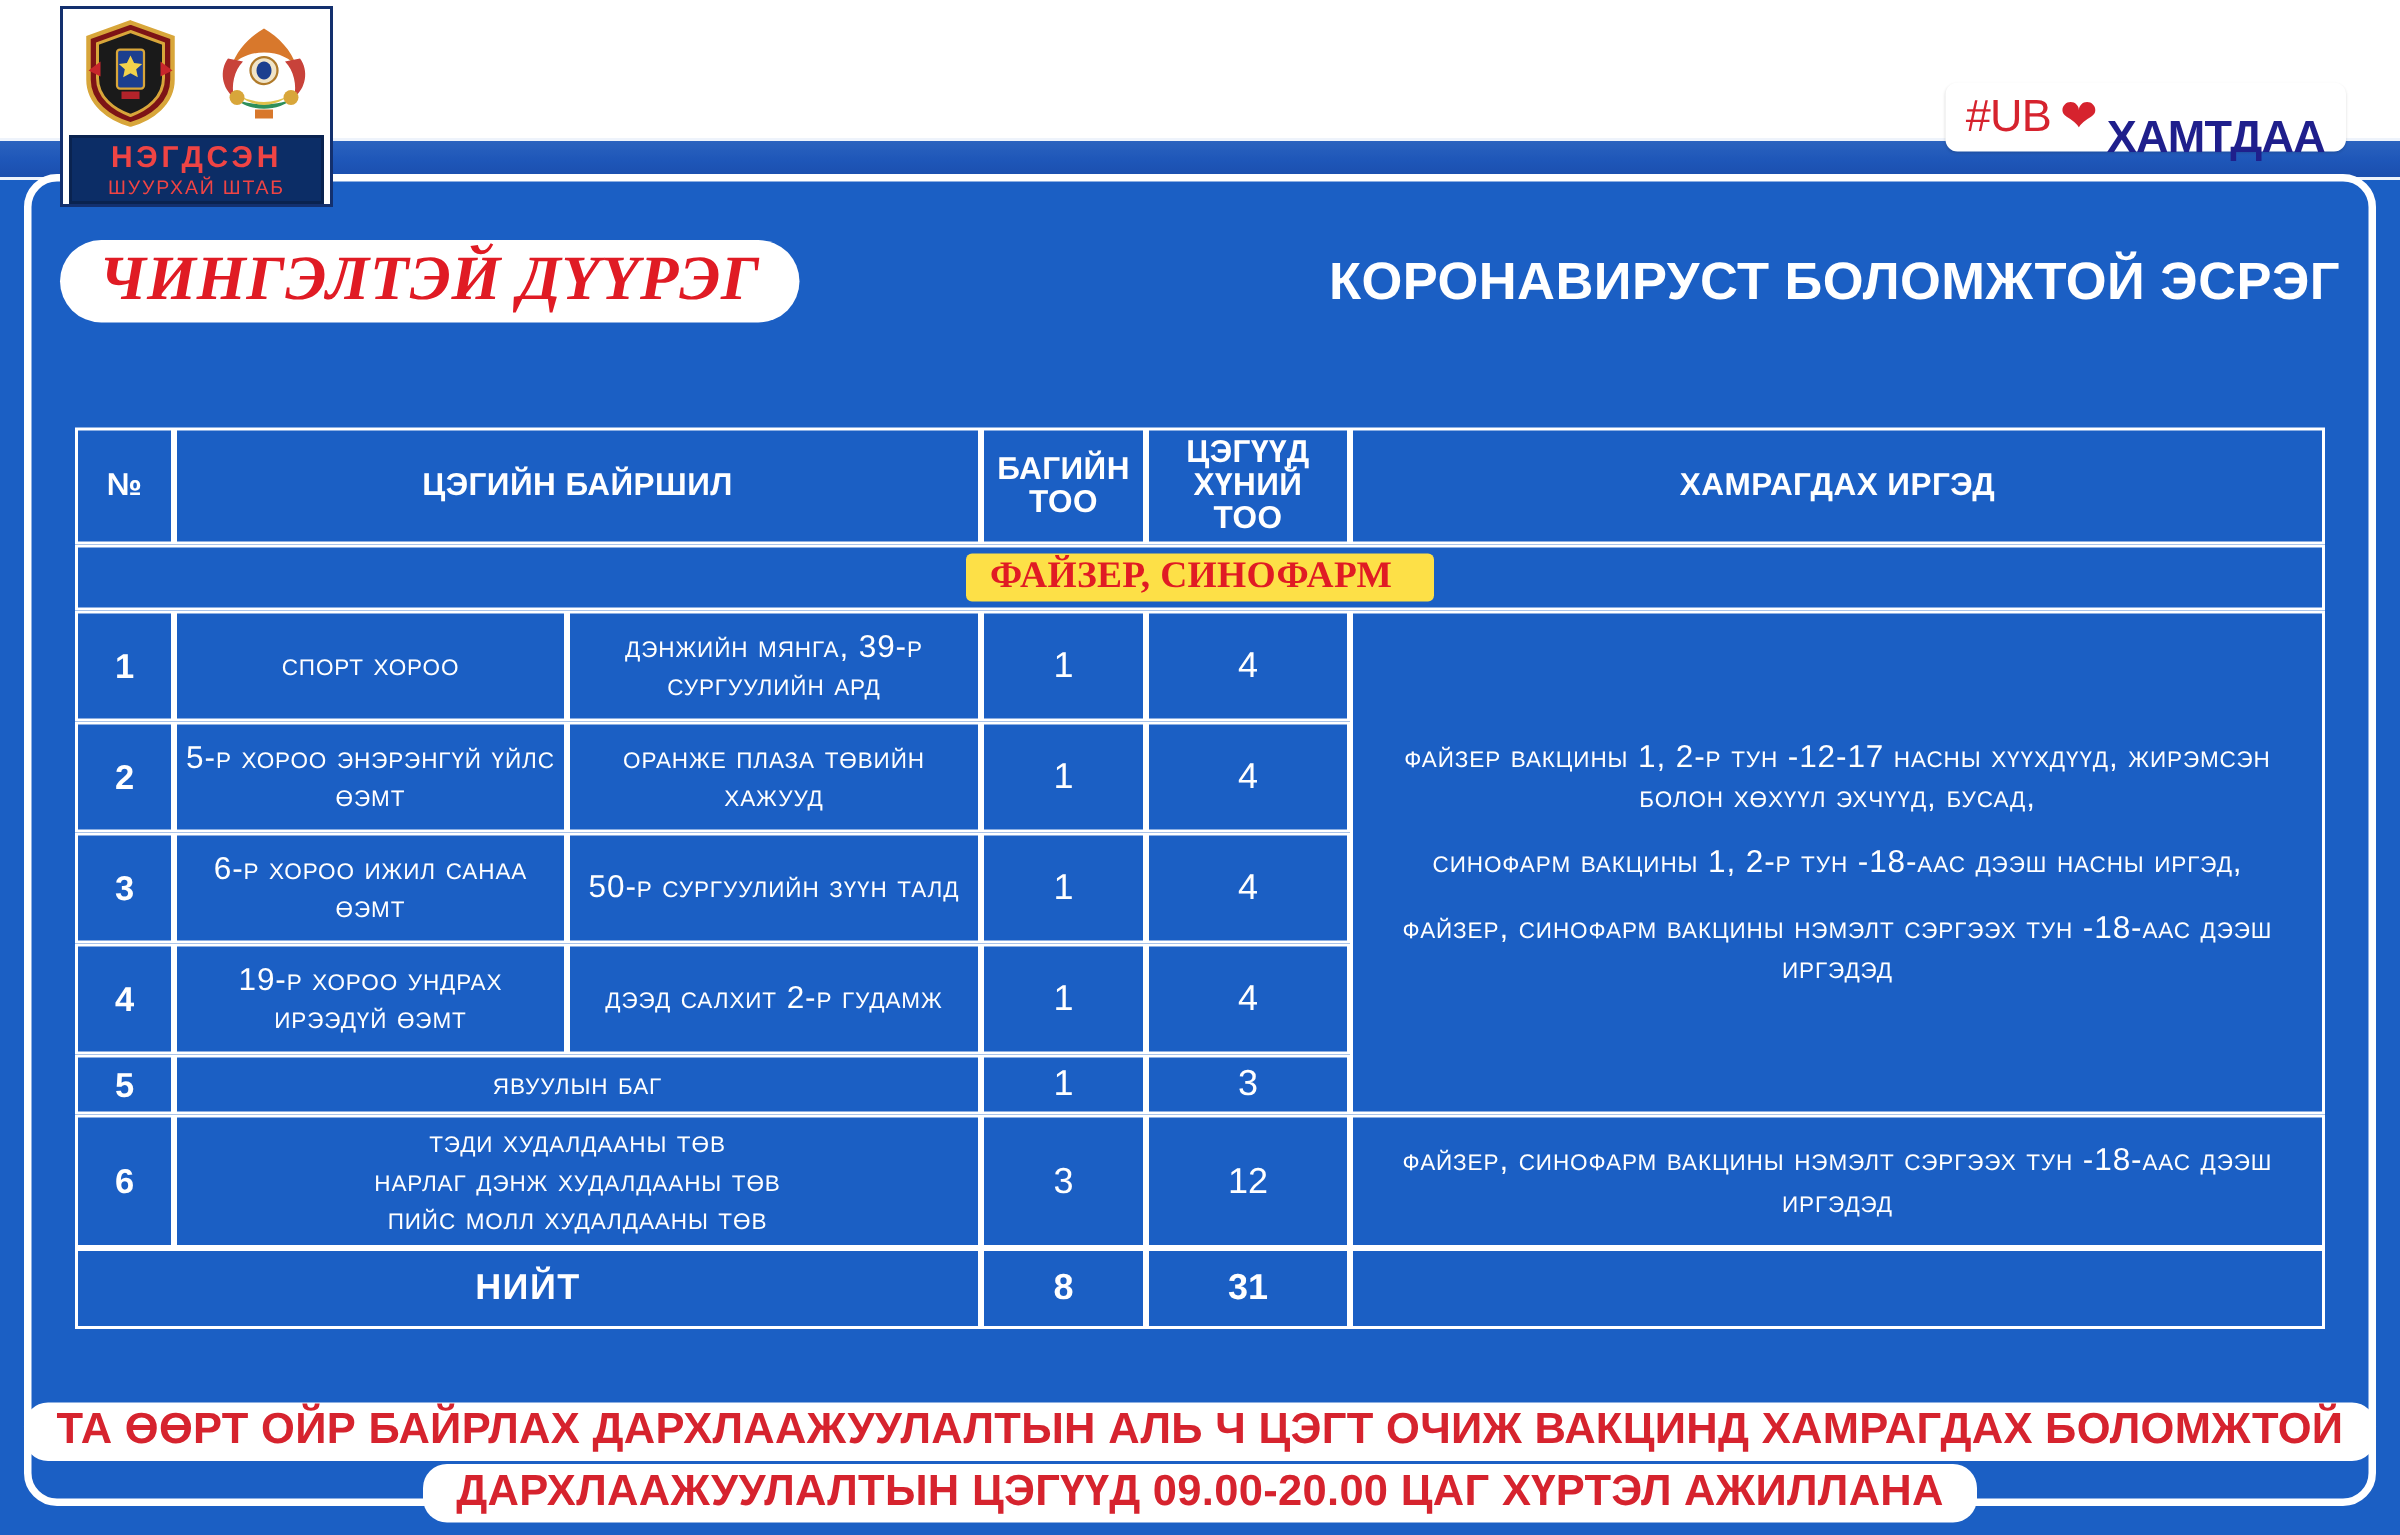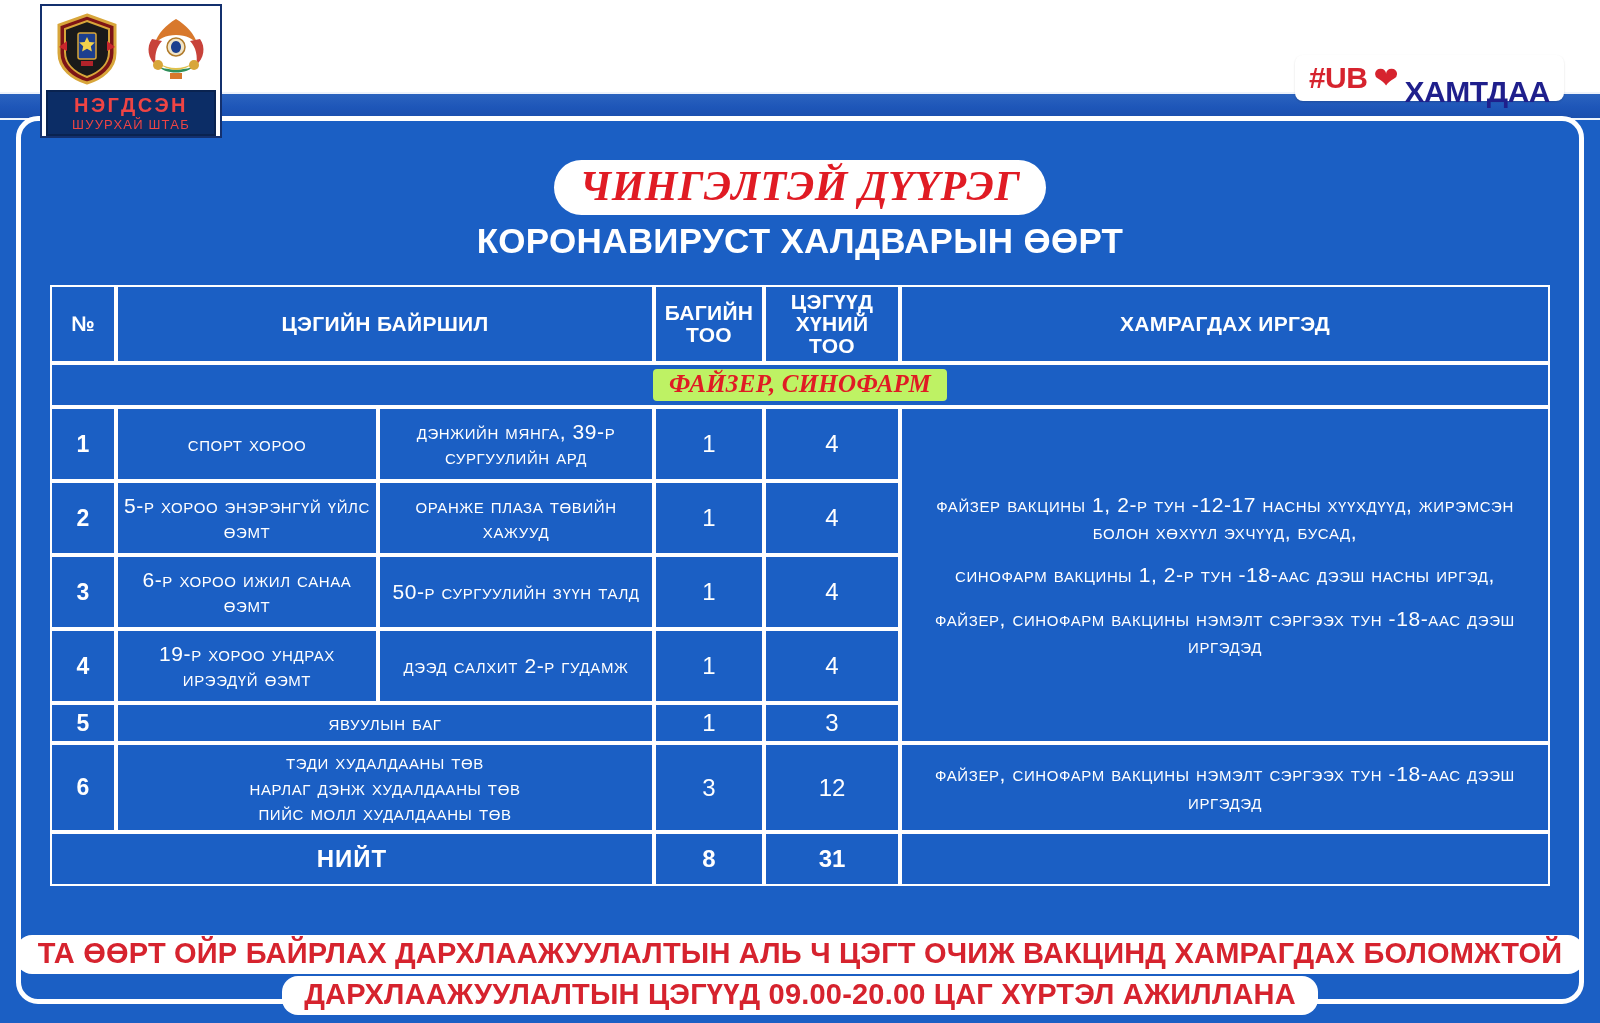--- a/index.html
+++ b/index.html
@@ -39,37 +39,36 @@
   }
   #logo-caption .l1{font-size:20px;font-weight:700;letter-spacing:2.5px;}
   #logo-caption .l2{font-size:13px;font-weight:400;letter-spacing:1.2px;margin-top:3px;}
   
   #hashtag-badge{
     position:absolute;right:36px;top:55px;height:46px;
     background:#ffffff;border-radius:8px;
     display:flex;align-items:center;gap:6px;padding:0 14px;
     z-index:7;box-shadow:0 1px 2px rgba(0,0,0,.15);
   }
-  #hashtag-badge .ub{color:#d6232e;font-size:30px;font-weight:700;letter-spacing:-.5px;}
+  #hashtag-badge .ub{color:#d6232e;font-size:30px;font-weight:400;letter-spacing:-.5px;}
   #hashtag-badge .kh{color:#1f1f8c;font-size:30px;font-weight:700;letter-spacing:-.5px;margin-top:28px;}
   .heart{color:#d6232e;font-size:30px;line-height:1;}
   
   #frame{
     position:absolute;left:16px;top:116px;width:1568px;height:888px;
     border:5px solid #ffffff;border-radius:22px;box-sizing:border-box;
   }
   
   #title-wrap{
     position:absolute;left:40px;top:160px;width:1520px;
     text-align:center;z-index:5;
   }
   #title-line1{
     display:flex;align-items:center;justify-content:space-between;gap:6px;
     white-space:nowrap;
-    flex-direction:column;
   }
   #district-pill{
     background:#ffffff;border-radius:30px;padding:4px 26px 7px 26px;
     color:#e01b24;font-family:"Liberation Serif", serif;
     font-size:42px;font-weight:700;font-style:italic;letter-spacing:.5px;
     line-height:1.05;
   }
   #title-rest{
     color:#ffffff;font-size:35px;font-weight:700;letter-spacing:.3px;
   }
@@ -95,24 +94,24 @@
   }
   .c-no{width:66px;}
   .c-loc{width:262px;}
   .c-addr{width:276px;}
   .c-team{width:110px;}
   .c-people{width:136px;}
   .c-cit{width:650px;}
   
   .banner-row td{border:none;background:#1b5fc4;padding:0;height:40px;position:relative;}
   #vaccine-banner{
-    display:inline-block;background:#bef264;border-radius:4px;
-    padding:1px 16px 3px 16px;
+    display:inline-block;background:#fde047;border-radius:4px;
+    padding:1px 28px 3px 16px;
     color:#e01b24;font-family:"Liberation Serif", serif;
-    font-size:25px;font-weight:700;font-style:italic;letter-spacing:.2px;
+    font-size:25px;font-weight:700;letter-spacing:.2px;
   }
   
   .body-txt{
     font-family:"Liberation Sans", sans-serif;
     font-size:21px;font-weight:400;letter-spacing:.6px;
     line-height:1.22;font-variant:small-caps;
     text-transform:lowercase;
   }
   .num-cell{font-size:24px;font-weight:400;font-variant:normal;text-transform:none;letter-spacing:0;}
   .idx-cell{font-size:23px;font-weight:700;}
@@ -187,21 +186,21 @@
   <span class="ub">#UB</span>
   <span class="heart">❤</span>
   <span class="kh">ХАМТДАА</span>
 </div>
 
 <div id="frame"></div>
 
 <div id="title-wrap">
   <div id="title-line1">
     <span id="district-pill">ЧИНГЭЛТЭЙ ДҮҮРЭГ</span>
-    <span id="title-rest">КОРОНАВИРУСТ ХАЛДВАРЫН ӨӨРТ</span>
+    <span id="title-rest">КОРОНАВИРУСТ БОЛОМЖТОЙ ЭСРЭГ</span>
   </div>
 </div>
 
 <table id="tbl">
   <colgroup>
     <col class="c-no">
       <col class="c-loc">
       <col class="c-addr">
     <col class="c-team">
       <col class="c-people">

